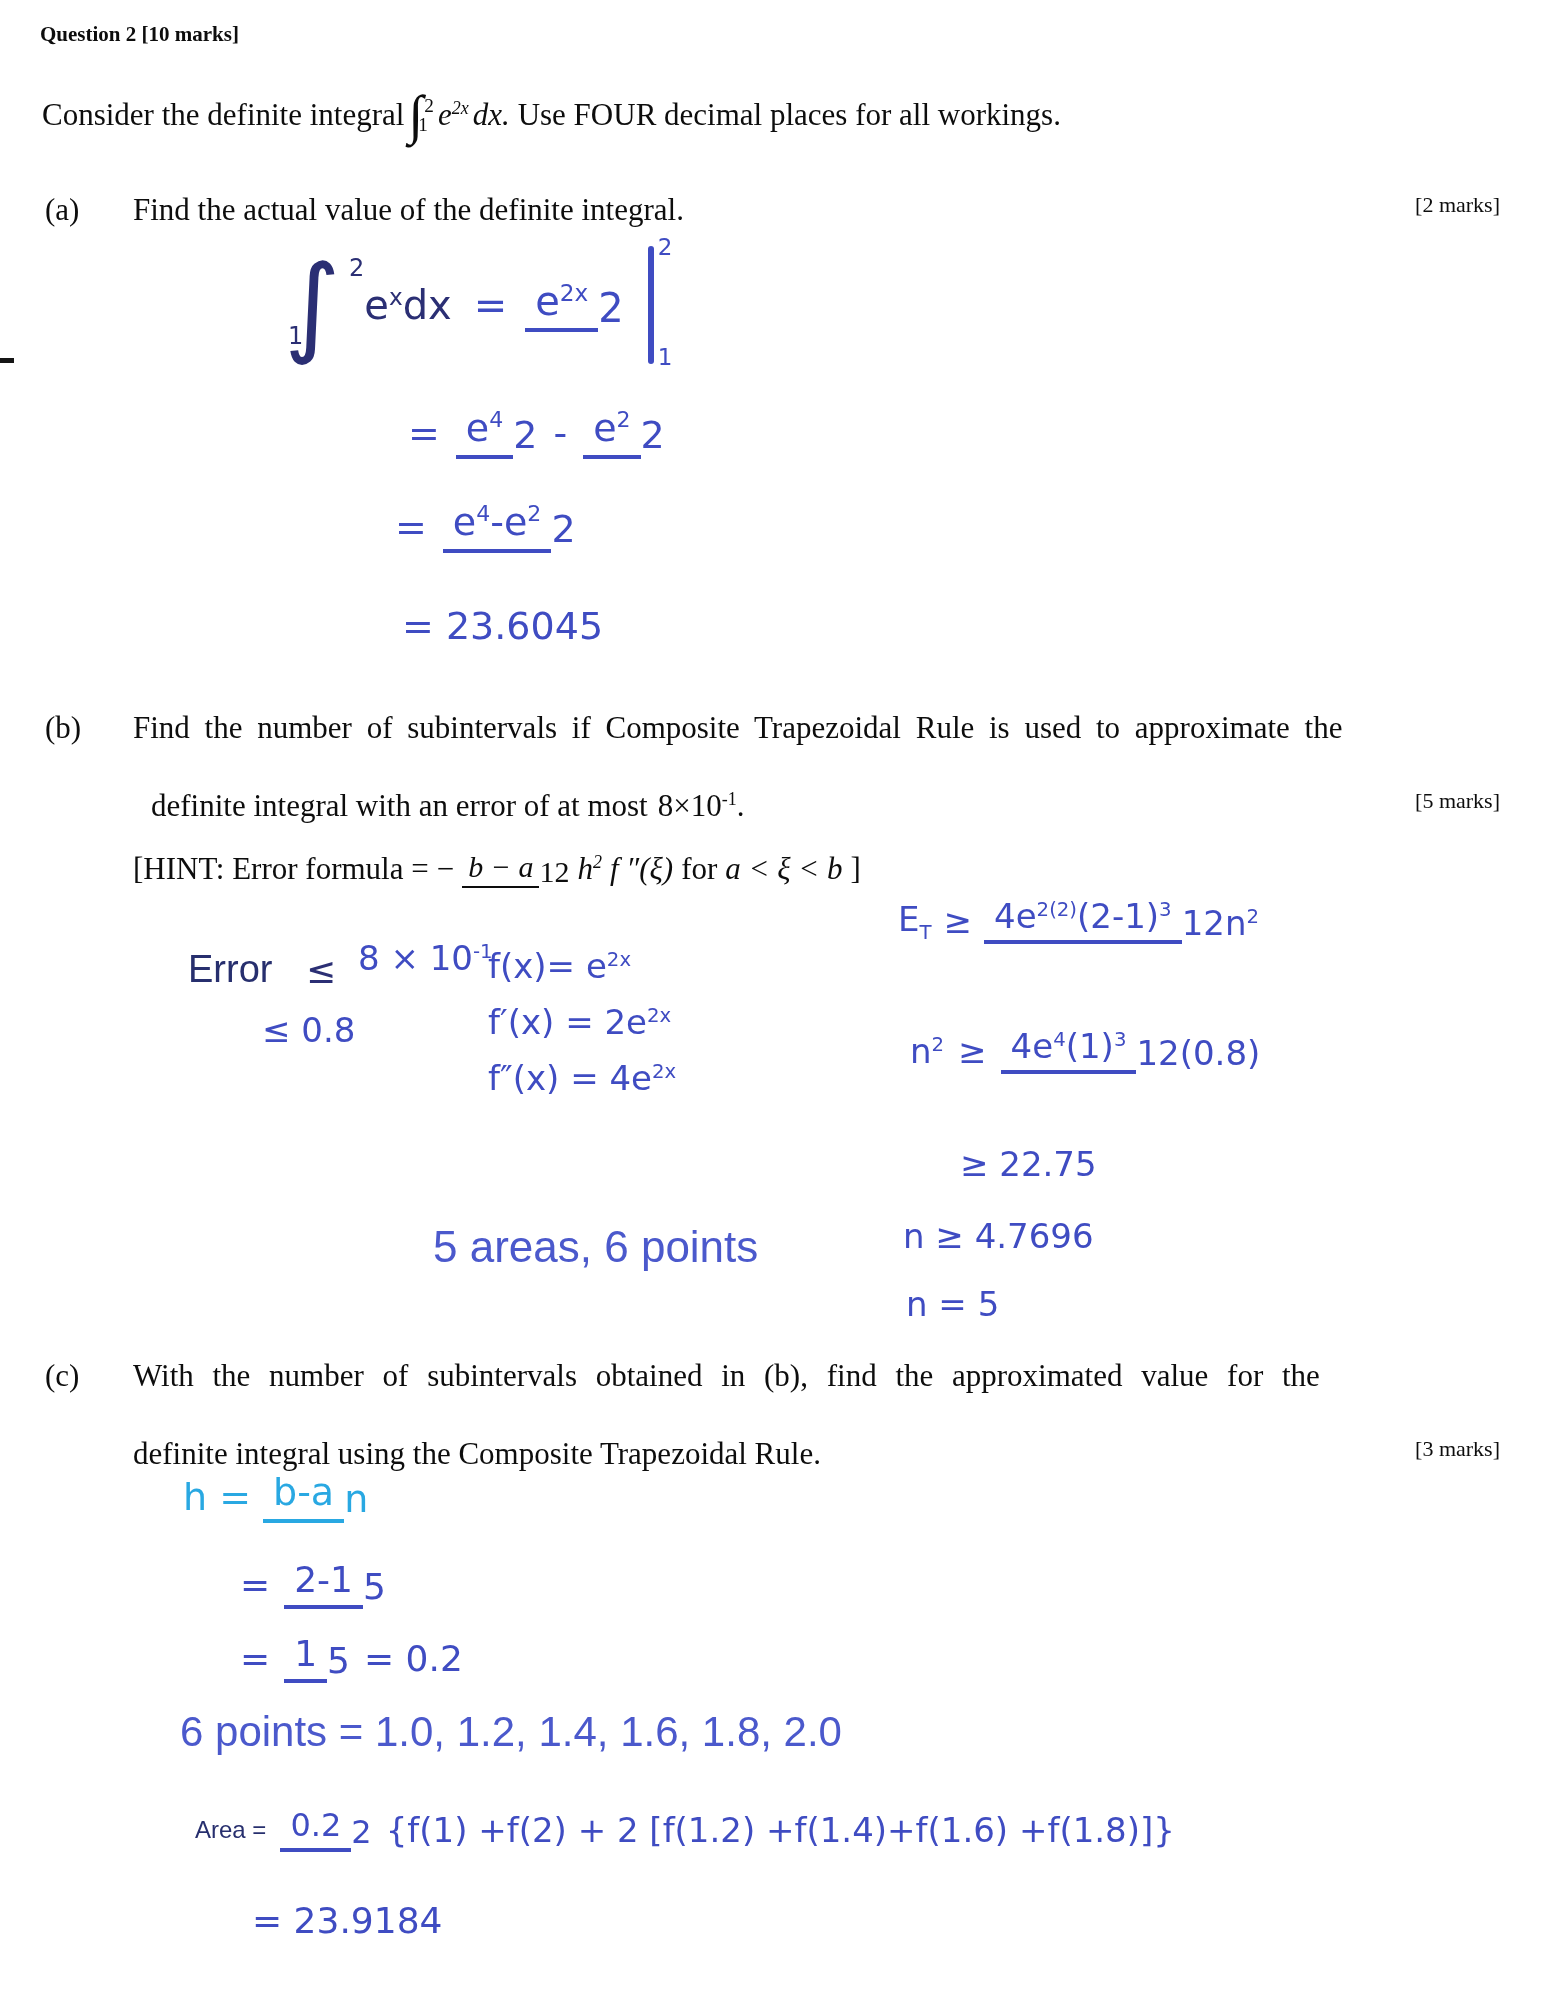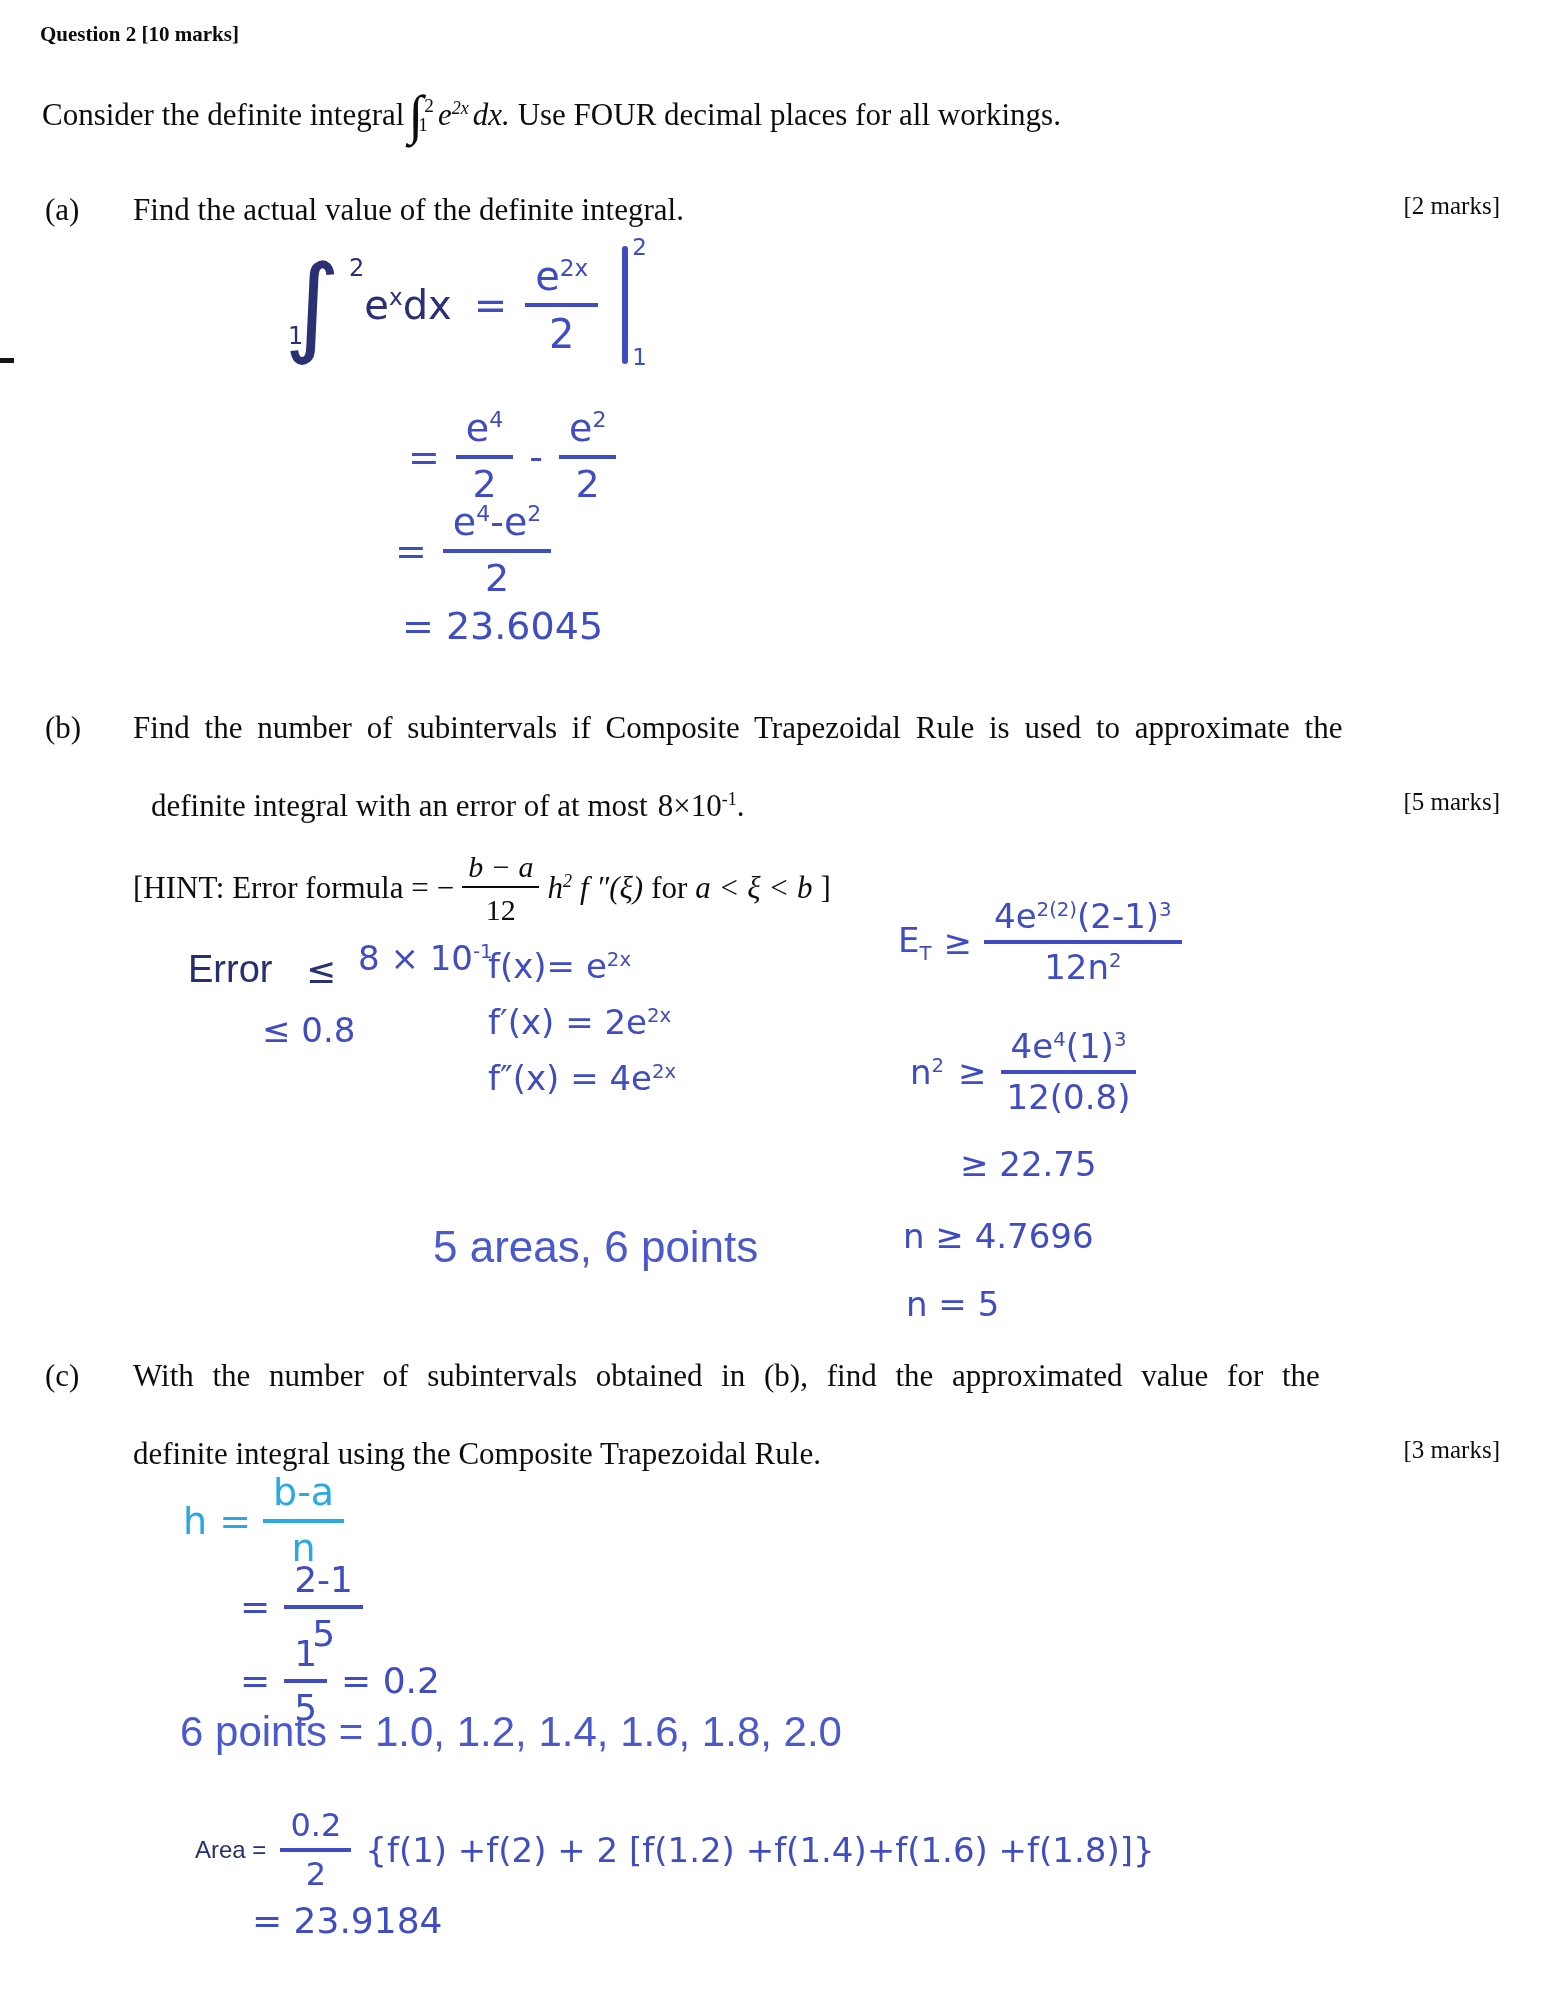--- a/index.html
+++ b/index.html
@@ -2,32 +2,32 @@
 <html><head>
 <meta charset="utf-8">
 <style>
   html,body{margin:0;padding:0;background:#ffffff;}
   #page{position:relative;width:1546px;height:1991px;background:#ffffff;overflow:hidden;
         font-family:"Liberation Serif",serif;color:#0d0d0d;}
   .abs{position:absolute;}
   .serif{font-family:"Liberation Serif",serif;font-size:31px;color:#0d0d0d;white-space:nowrap;}
   .bold{font-weight:bold;}
   .it{font-style:italic;}
-  .marks{font-family:"Liberation Serif",serif;font-size:25px;color:#0d0d0d;text-align:left;}
+  .marks{font-family:"Liberation Serif",serif;font-size:22px;color:#0d0d0d;text-align:left;}
   
   .hw{font-family:"DejaVu Sans",sans-serif;white-space:nowrap;}
   .ink-blue{color:#3f4cc2;}
   .ink-navy{color:#2b2f74;}
   .ink-cyan{color:#29a8e2;}
   .typed-navy{font-family:"Liberation Sans",sans-serif;color:#272f6e;white-space:nowrap;}
   .typed-blue{font-family:"Liberation Sans",sans-serif;color:#4b59cc;white-space:nowrap;}
   
   .row{display:flex;align-items:center;}
   
-  .frac{display:inline-flex;flex-direction:column;align-items:center;text-align:center;vertical-align:middle;}
+  .frac{display:inline-flex;flex-direction:row;align-items:center;text-align:center;vertical-align:middle;}
   .frac .num{padding:0 10px 5px;border-bottom:4px solid currentColor;line-height:1.1;}
   .frac .den{padding-top:5px;line-height:1.1;}
   .frac.thin .num{border-bottom-width:2px;padding:0 6px 3px;}
   sup{font-size:0.58em;}
   sub{font-size:0.58em;}
   
   .int-wrap{display:inline-flex;align-items:center;margin:0 4px;}
   .int-sign{font-size:1.75em;line-height:0.85;font-family:"Liberation Serif",serif;}
   .int-lims{display:inline-flex;flex-direction:column;justify-content:space-between;height:2.0em;font-size:0.62em;line-height:1;margin-left:1px;}
   .int-lims .low{margin-left:-6px;}

